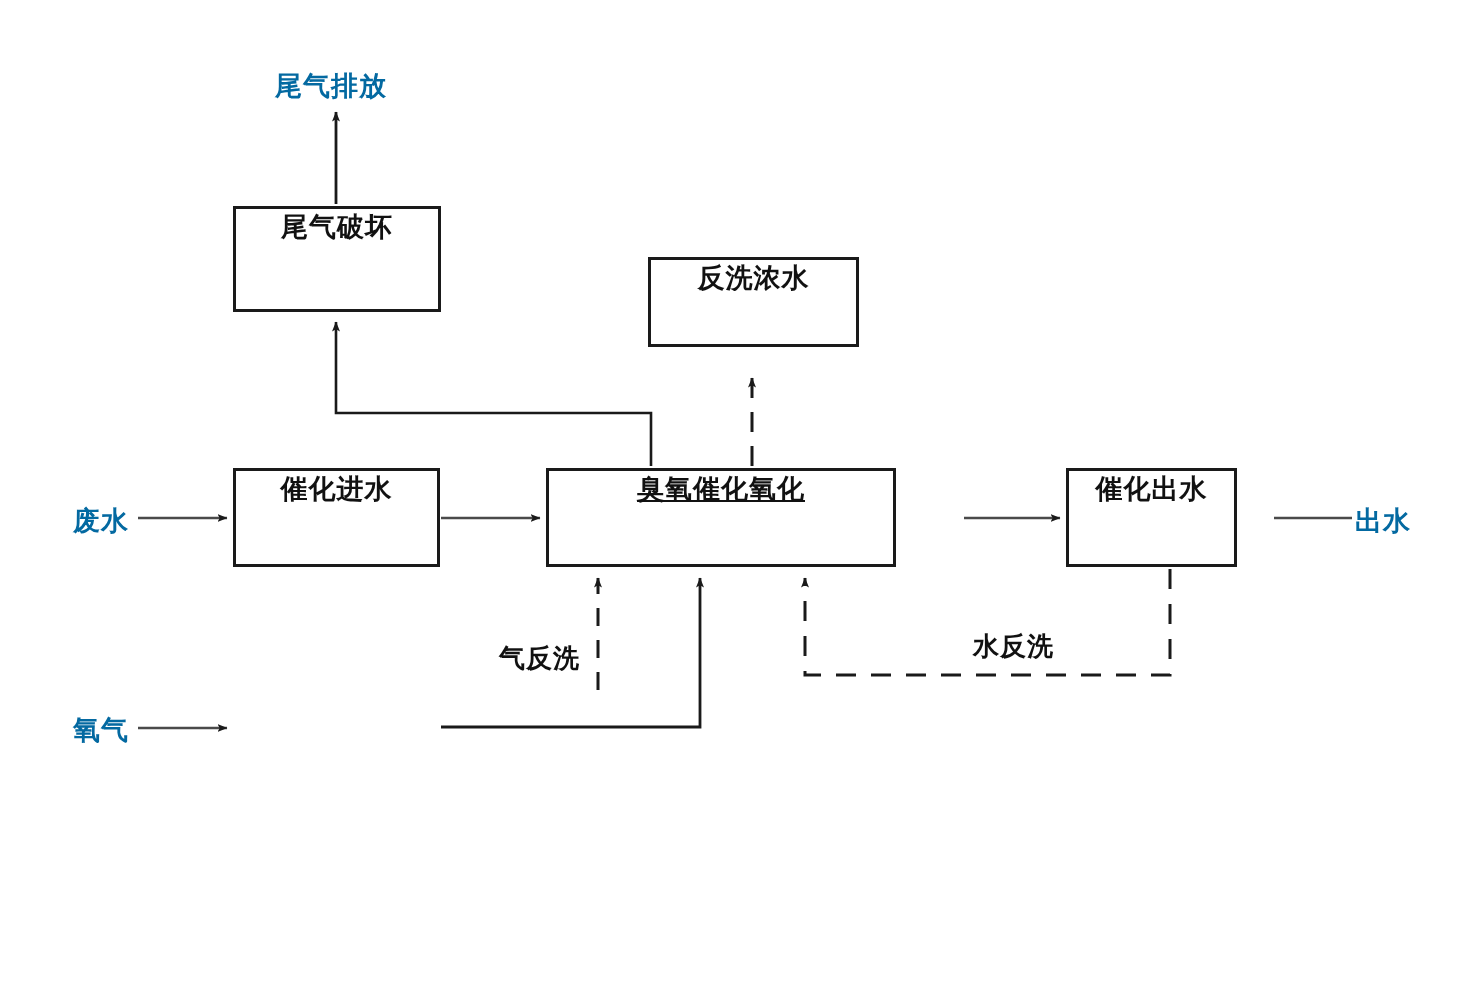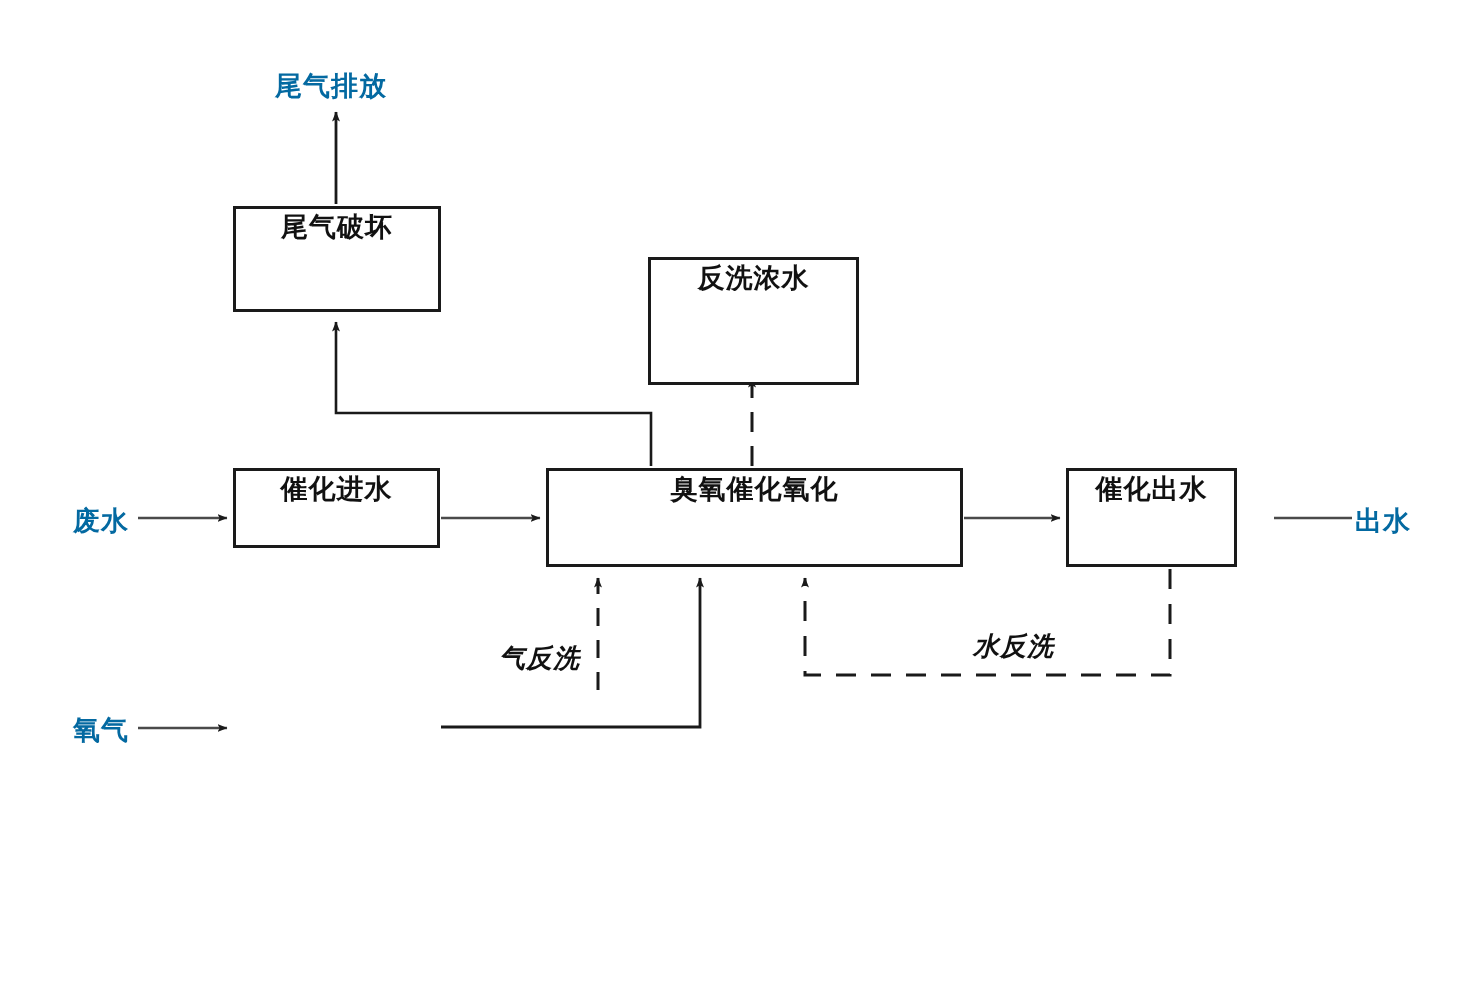--- a/index.html
+++ b/index.html
@@ -52,21 +52,20 @@
   .edge-label {
     position: absolute;
     color: #111111;
     font-weight: 700;
     font-size: 26px;
     letter-spacing: 1px;
     white-space: nowrap;
     z-index: 4;
     background: #ffffff;
     padding: 0 4px;
-    font-style: italic;
   }
 </style>
 </head>
 <body>
 
 <div id="canvas">
 
   <svg class="wiring" viewBox="0 0 1484 990" xmlns="http://www.w3.org/2000/svg">
     <defs>
       <marker id="arrow" markerWidth="12" markerHeight="12" refX="9.5" refY="4" orient="auto" markerUnits="userSpaceOnUse">
@@ -94,29 +93,29 @@
 
     <path d="M598,690 L598,578" stroke="#1a1a1a" stroke-width="3" fill="none" stroke-dasharray="18 14" marker-end="url(#arrow)"></path>
 
     <path d="M1170,569 L1170,675 L805,675 L805,578" stroke="#1a1a1a" stroke-width="3" fill="none" stroke-dasharray="20 15" marker-end="url(#arrow)"></path>
   </svg>
 
   <div class="node" style="left:233px; top:206px; width:208px; height:106px;">
     <span>尾气破坏</span>
   </div>
 
-  <div class="node" style="left:648px; top:257px; width:211px; height:128px;">
+  <div class="node" style="left:648px; top:257px; width:211px; height:90px;">
     <span>反洗浓水</span>
   </div>
 
-  <div class="node" style="left:233px; top:468px; width:207px; height:80px;">
+  <div class="node" style="left:233px; top:468px; width:207px; height:99px;">
     <span>催化进水</span>
   </div>
 
-  <div class="node" style="left:546px; top:468px; width:417px; height:99px;">
+  <div class="node" style="left:546px; top:468px; width:350px; height:99px;text-decoration:underline;">
     <span>臭氧催化氧化</span>
   </div>
 
   <div class="node" style="left:1066px; top:468px; width:171px; height:99px;">
     <span>催化出水</span>
   </div>
 
 
   <div class="free-label" style="left:272px; top:68px;">尾气排放</div>
 

